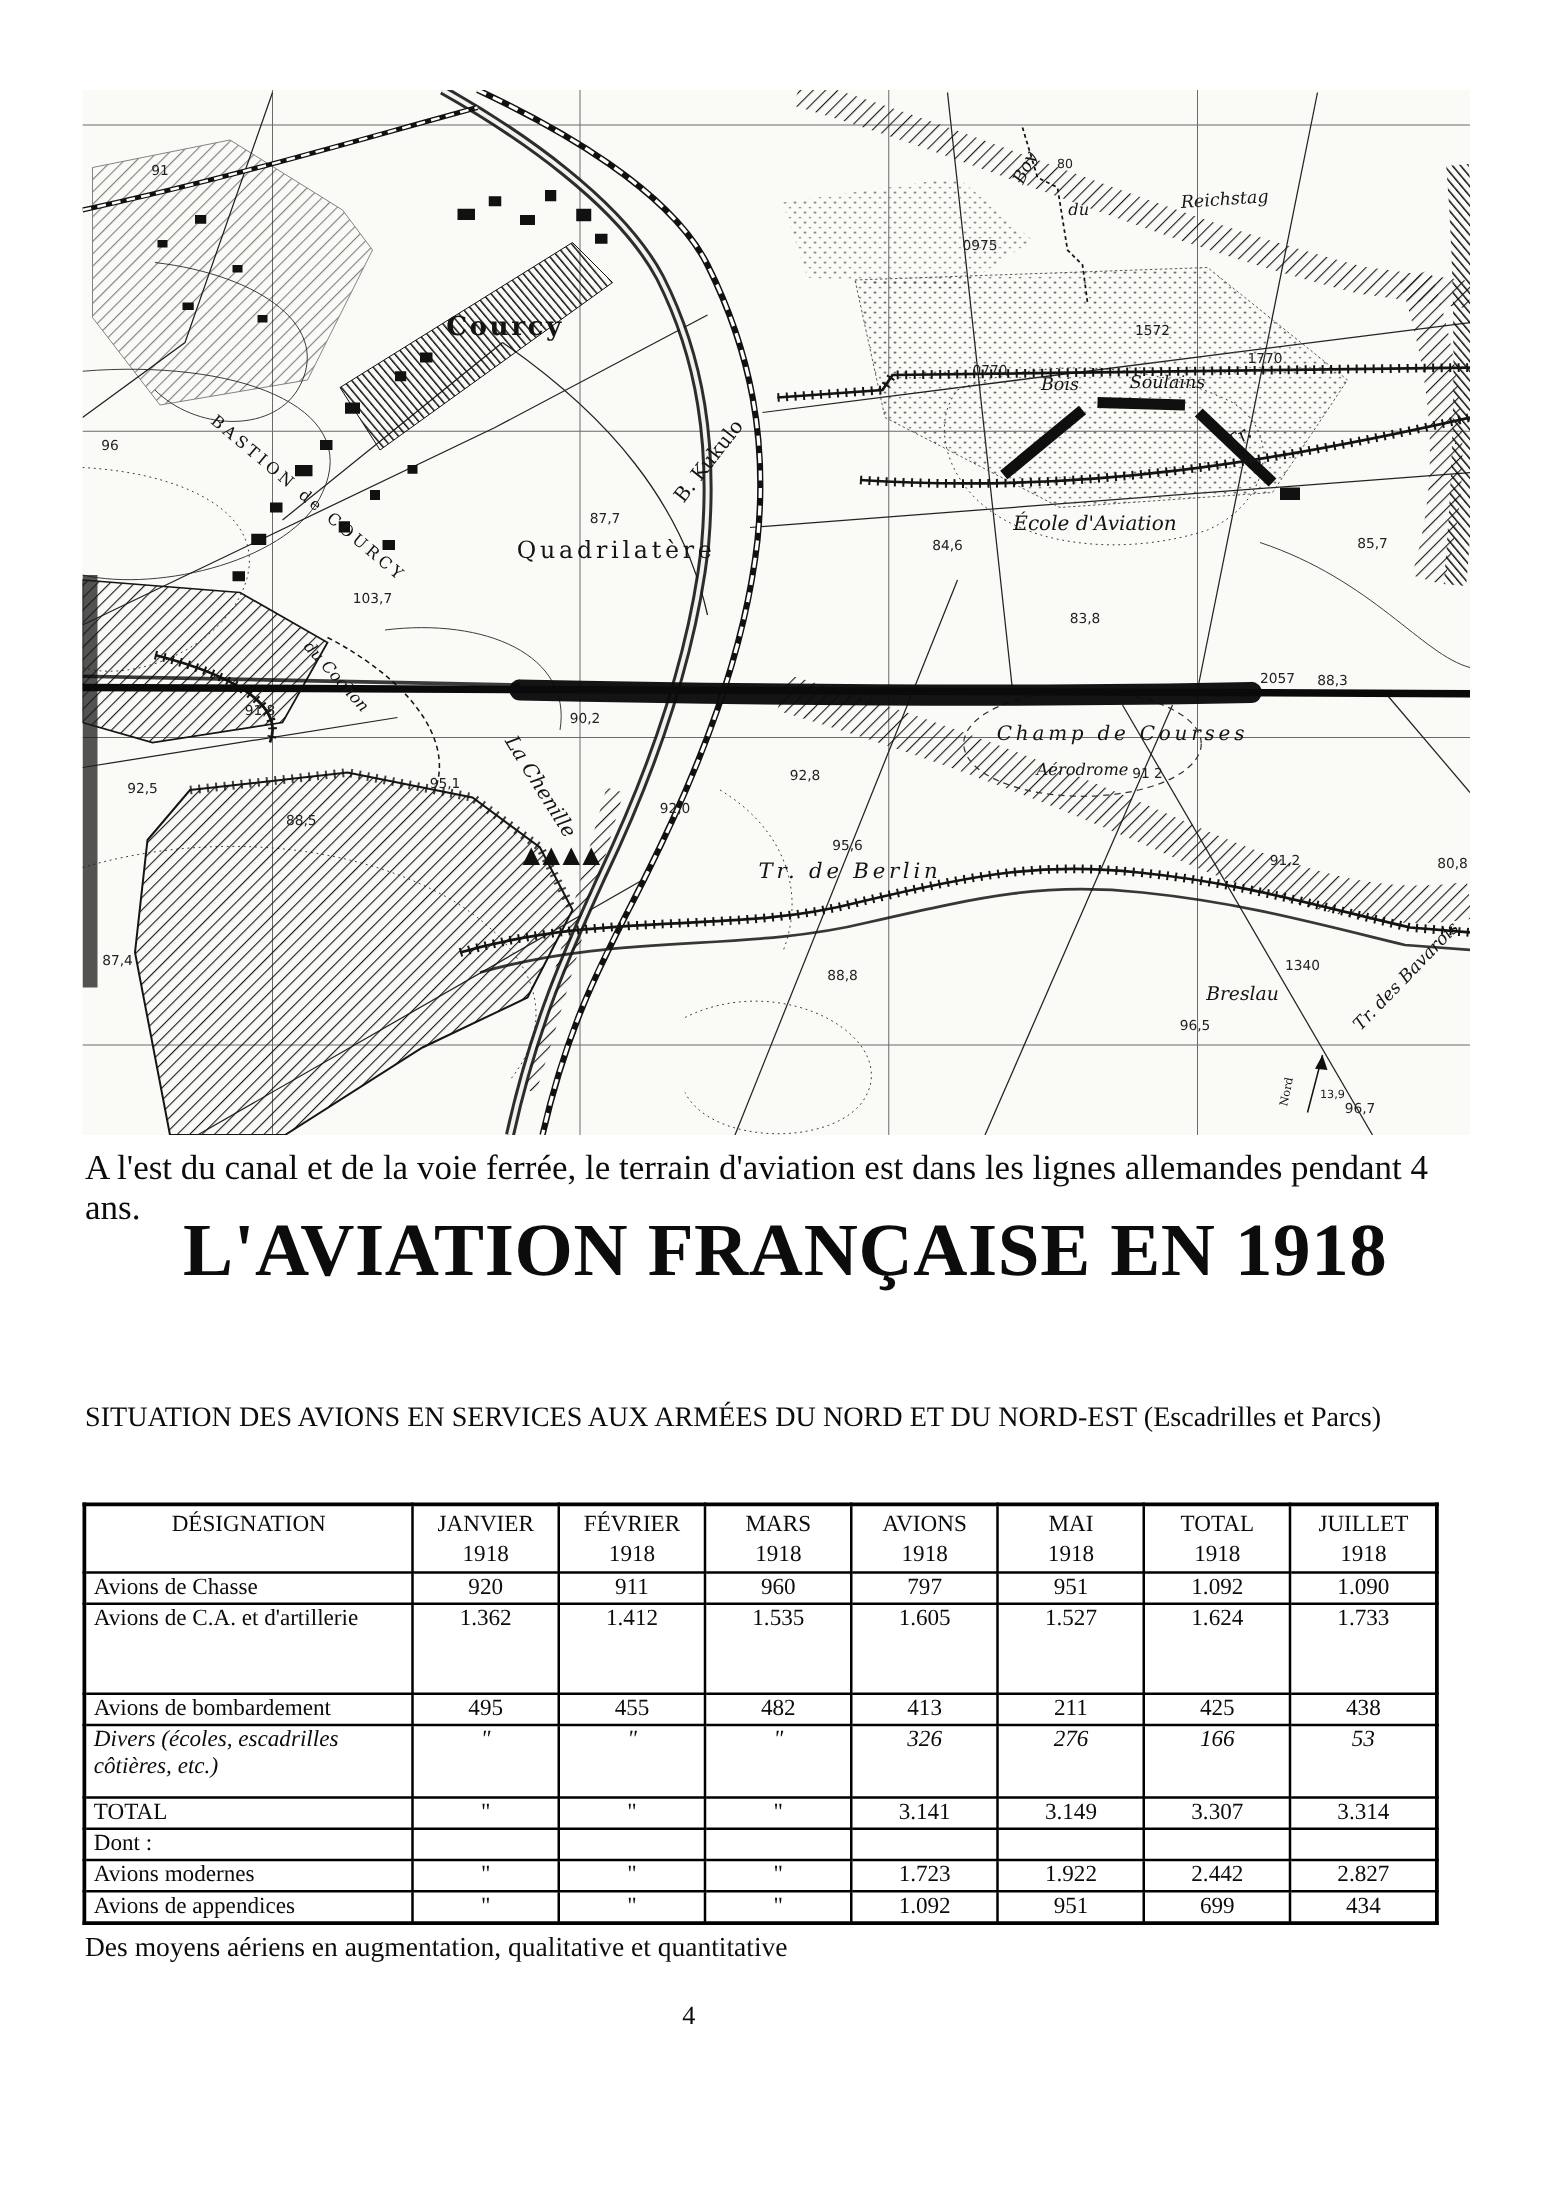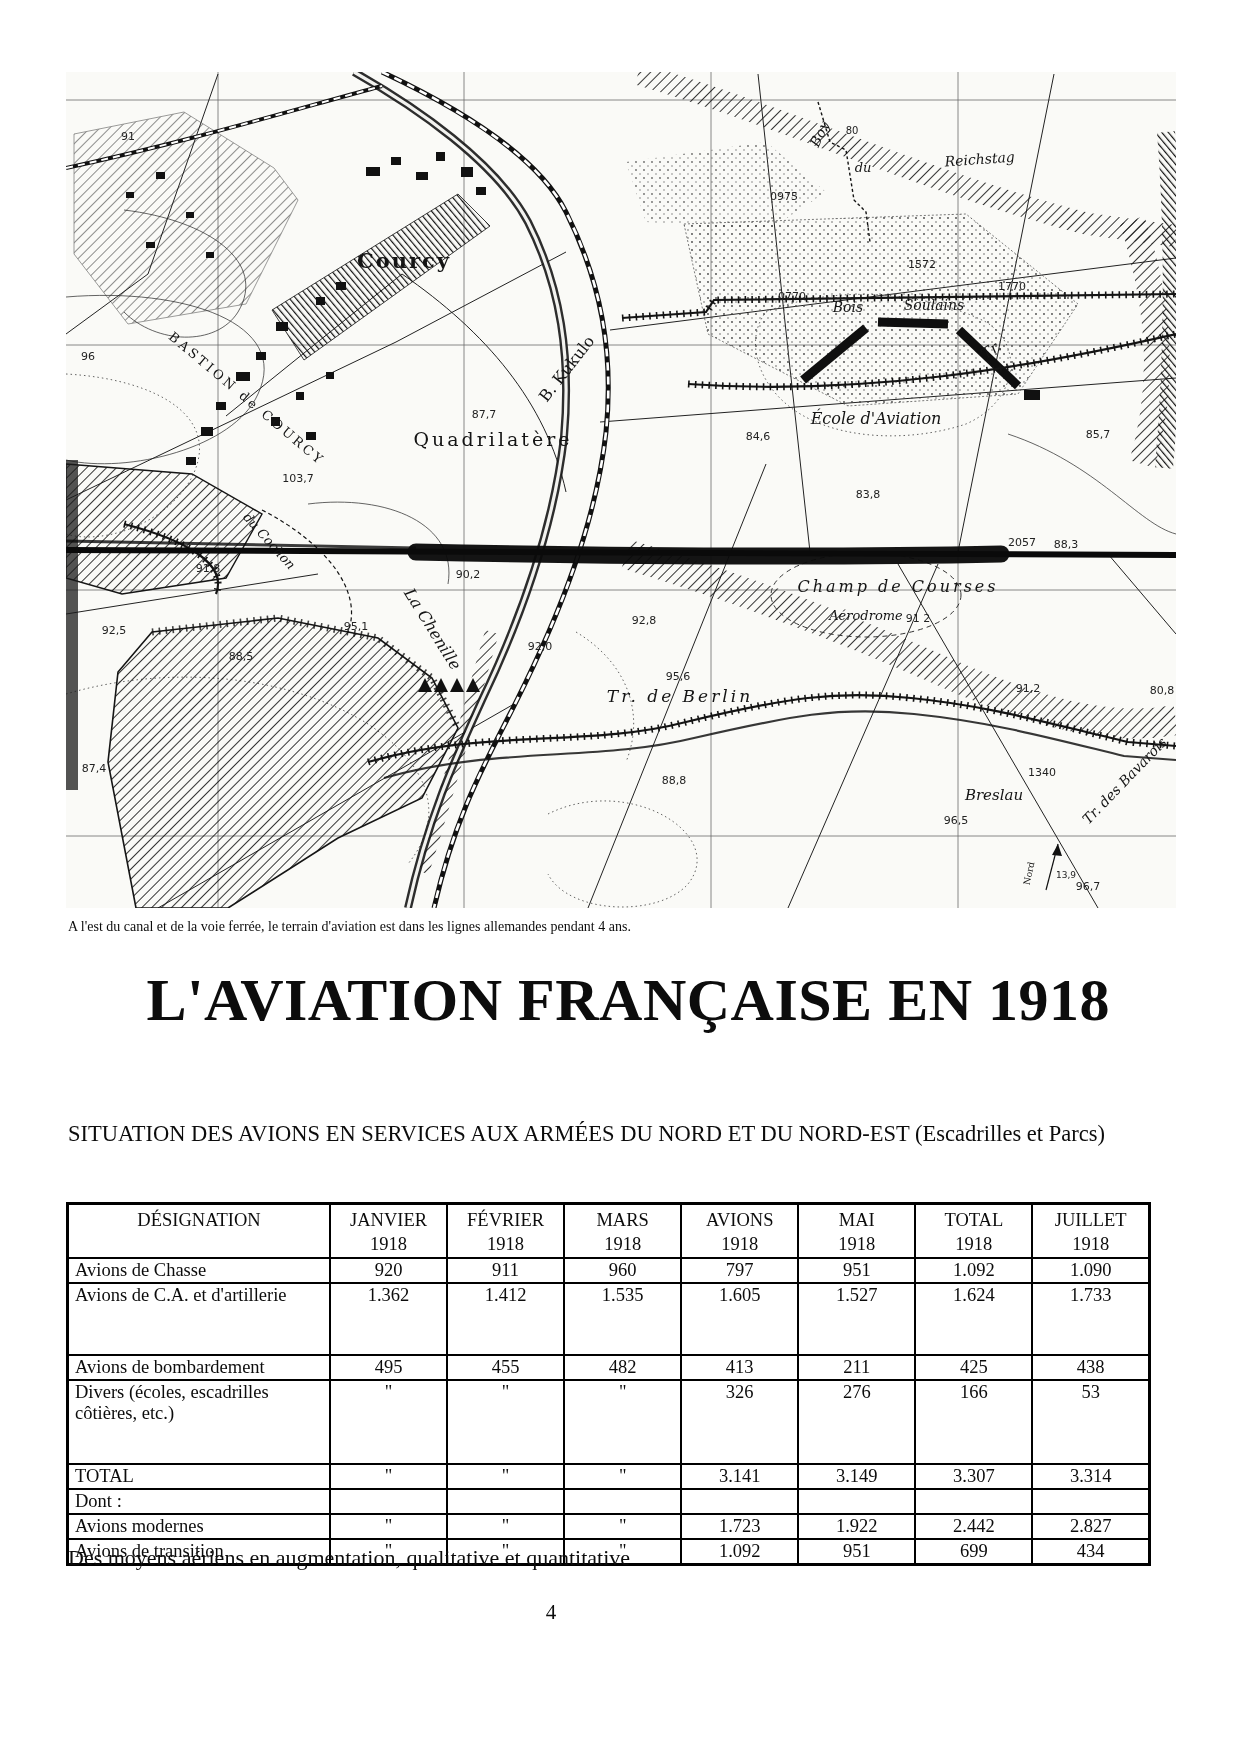--- a/index.html
+++ b/index.html
@@ -15,37 +15,37 @@
   .road path{fill:none;stroke:#222;stroke-width:1;}
   .tline{fill:none;stroke:#141414;stroke-width:2.2;}
   .teeth{fill:none;stroke:#141414;stroke-width:7;stroke-dasharray:1.6 5.2;}
   .front path,.front line{stroke:#0a0a0a;fill:none;}
   .ml{font-family:"DejaVu Serif",serif;fill:#141414;text-anchor:middle;}
   .ml.ital{font-style:italic;}
   .ml.town{font-weight:bold;letter-spacing:2px;}
   .ml.sp{letter-spacing:3px;}
   .ml.elev{font-family:"DejaVu Sans",sans-serif;fill:#222;}
   
-  .caption{position:absolute;left:68px;top:919px;width:1110px;font-size:14px;margin:0;}
+  .caption{position:absolute;left:68px;top:919px;width:1110px;font-size:28px;margin:0;}
   .title{position:absolute;left:0;top:966px;width:1110px;text-align:right;
          font-size:60px;font-weight:bold;margin:0;letter-spacing:0.5px;}
   .source-note{position:absolute;left:68px;top:1066px;width:1110px;font-size:19px;margin:0;}
   .source-note sup{font-size:12px;}
   .section-heading{position:absolute;left:68px;top:1118px;width:1055px;font-size:22.5px;
          font-weight:normal;margin:0;line-height:1.42;}
   
   table.avions{position:absolute;left:66px;top:1202px;width:1085px;border-collapse:collapse;
          table-layout:fixed;font-size:18.5px;border:3px solid #000;}
   table.avions th,table.avions td{border:2px solid #000;padding:1px 4px;}
   table.avions th{font-weight:normal;text-align:center;vertical-align:top;line-height:1.3;padding-top:3px;}
   table.avions th.des{width:252px;}
   table.avions thead tr{height:50px;}
   table.avions tbody tr{height:25px;}
   table.avions tbody tr:nth-child(2){height:72px;}
-  table.avions tbody tr:nth-child(4){height:84px;}
+  table.avions tbody tr:nth-child(4){height:58px;font-style:italic;}
   table.avions td{vertical-align:top;}
   table.avions td.lbl{text-align:left;padding-left:6px;}
   table.avions td.val{text-align:center;}
   .closing{position:absolute;left:68px;top:1545px;width:1110px;font-size:22px;margin:0;}
   .page-number{position:absolute;left:66px;top:1600px;width:970px;text-align:center;font-size:21px;}
 </style>
 </head>
 <body>
 
 <div class="page">
@@ -362,21 +362,21 @@
           <td class="lbl">Avions modernes</td>
           <td class="val">"</td>
           <td class="val">"</td>
           <td class="val">"</td>
           <td class="val">1.723</td>
           <td class="val">1.922</td>
           <td class="val">2.442</td>
           <td class="val">2.827</td>
         </tr>
         <tr>
-          <td class="lbl">Avions de transition</td>
+          <td class="lbl">Avions de appendices</td>
           <td class="val">"</td>
           <td class="val">"</td>
           <td class="val">"</td>
           <td class="val">1.092</td>
           <td class="val">951</td>
           <td class="val">699</td>
           <td class="val">434</td>
         </tr>
       </tbody>
   </table>

